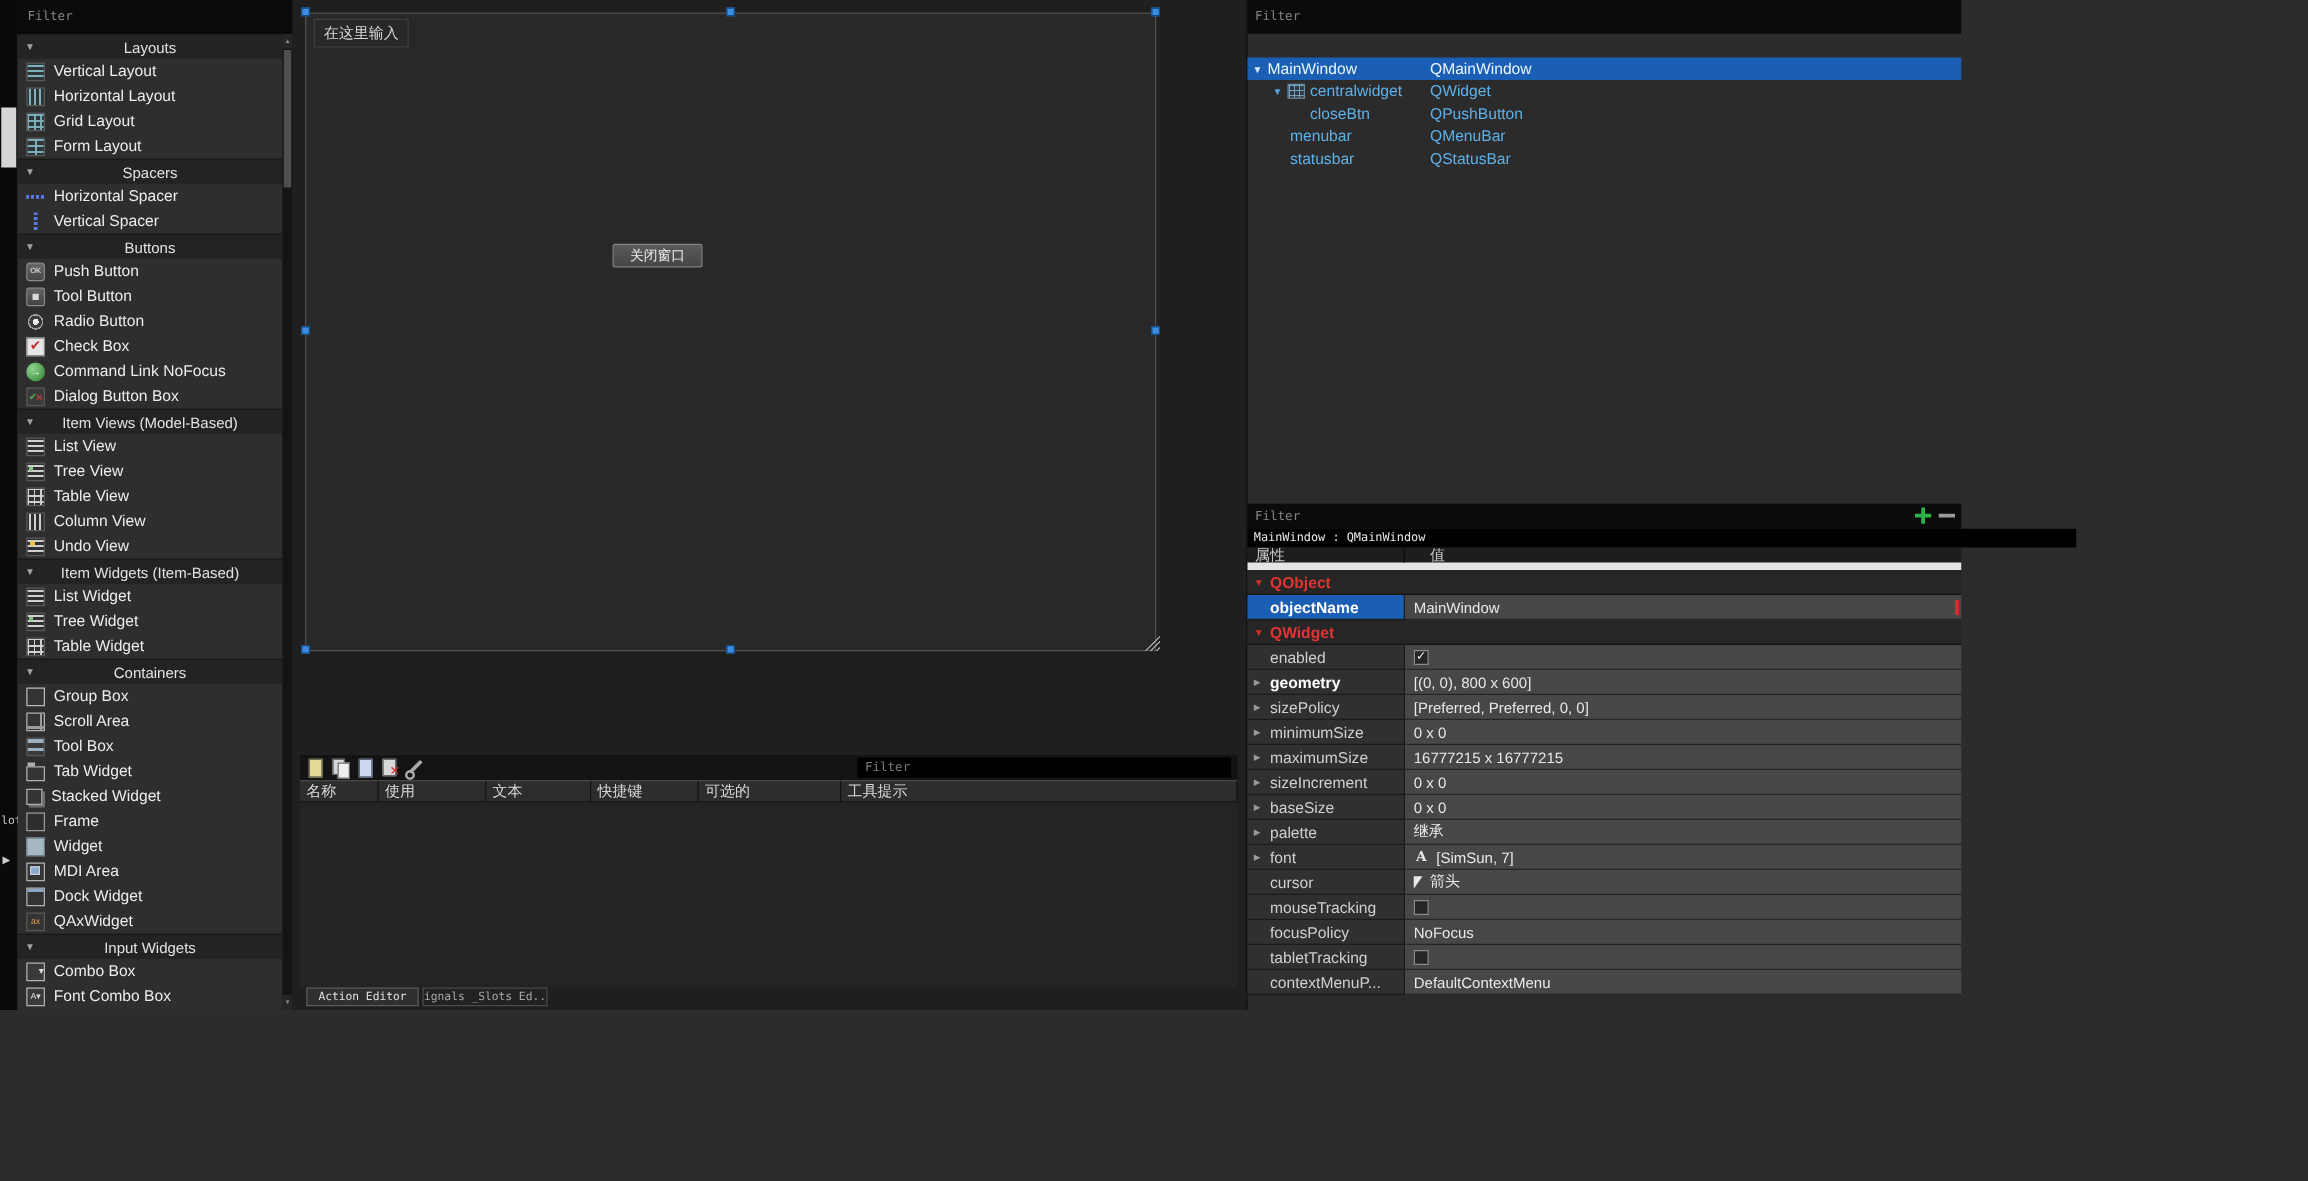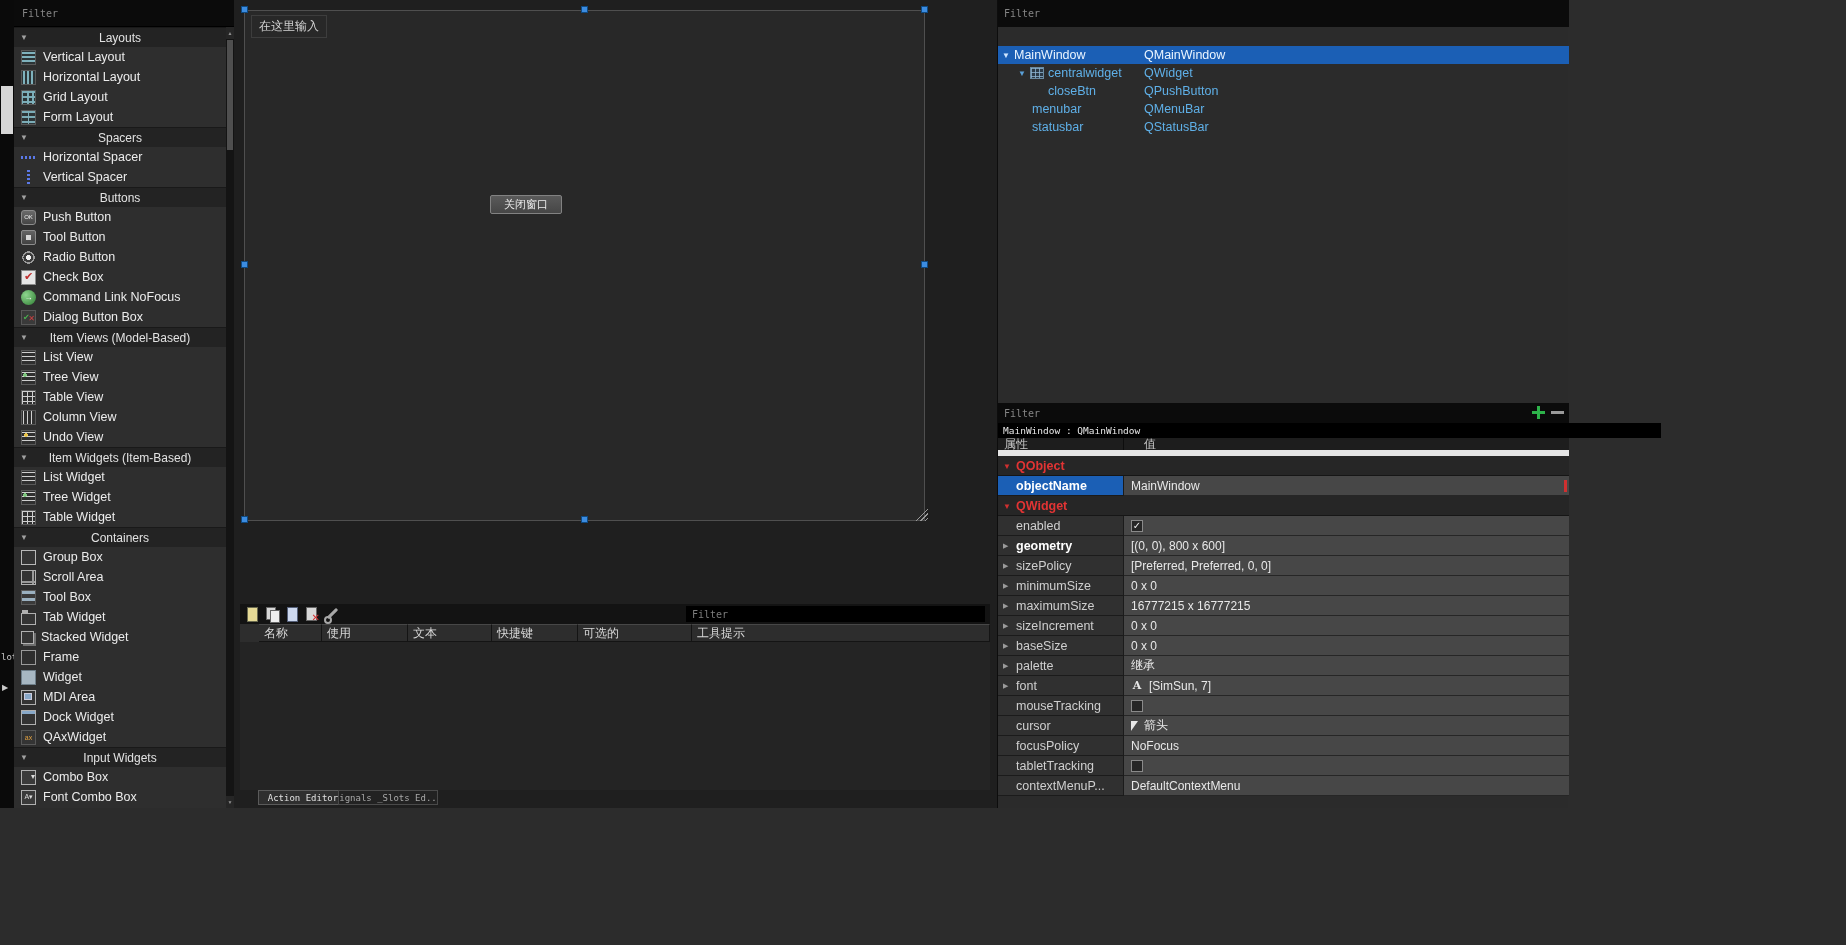--- a/index.html
+++ b/index.html
@@ -113,21 +113,21 @@
   .configure-icon::after{content:"";position:absolute;left:0;top:10px;width:4px;height:4px;border:2px solid #a8a8a8;border-radius:50%}
   .ae-filter{position:absolute;left:446px;top:2px;width:299px;height:16px;background:#000;
     display:flex;align-items:center;padding-left:6px;font:10px "DejaVu Sans Mono",monospace;color:#7c7c7c}
   .ae-header{position:absolute;left:0;top:20px;width:750px;height:18px;display:flex;background:#2d2d2d}
   .ae-hcell{height:18px;border-top:1px solid #474747;border-bottom:1px solid #141414;border-right:1px solid #141414;
     display:flex;align-items:center;padding-left:5px;font-size:12px;color:#d8d8d8;white-space:nowrap;overflow:hidden}
   .ae-body{position:absolute;left:0;top:38px;width:750px;height:148px;background:#242424}
   .ae-tabs{position:absolute;left:0;top:186px;width:750px;height:15px}
   .ae-tab{position:absolute;top:0;height:15px;display:flex;align-items:center;justify-content:center;
     font:9px "DejaVu Sans Mono",monospace;border:1px solid #5a5a5a;white-space:nowrap;overflow:hidden;padding:0 4px}
-  .ae-tab.active{left:18px;width:90px;background:#2f2f2f;color:#e0e0e0}
+  .ae-tab.active{left:5px;width:90px;background:#2f2f2f;color:#e0e0e0}
   .ae-tab.inactive{left:98px;width:100px;background:#222;color:#a8a8a8;border-color:#4a4a4a}
 
   
   .oi{position:absolute;left:997px;top:0;width:571px;height:403px;background:#2b2b2b;border-left:1px solid #0d0d0d}
   .oi-filter{position:absolute;left:0;top:0;width:571px;height:27px;background:#0b0b0b;
     display:flex;align-items:center;padding-left:6px;font:10px "DejaVu Sans Mono",monospace;color:#858585}
   .oi-header{position:absolute;left:0;top:27px;width:571px;height:19px;display:flex;background:#1d1d1d;border-bottom:1px solid #0d0d0d}
   .oi-hcell{display:flex;align-items:center;padding-left:6px;font-size:12px;color:#c8c8c8;border-right:1px solid #0d0d0d}
   .oi-rows{position:absolute;left:0;top:46px;width:571px;height:357px}
   .oi-row{height:18px;display:flex;align-items:center;font-size:12.5px}
@@ -376,21 +376,21 @@
               <span class="ae-icon copy-action-icon"></span>
               <span class="ae-icon paste-action-icon"></span>
               <span class="ae-icon delete-action-icon"></span>
               <span class="ae-icon configure-icon"></span>
             </div>
           <div class="ae-filter">
             <span>Filter</span>
           </div>
         </div>
         <div class="ae-header" id="ae-header">
-            <div class="ae-hcell" style="width: 63px; flex: 0 0 63px; margin-left: 19px;">名称</div>
+            <div class="ae-hcell" style="width: 63px; flex: 0 0 63px;">名称</div>
             <div class="ae-hcell" style="width: 86px; flex: 0 0 86px;">使用</div>
             <div class="ae-hcell" style="width: 84px; flex: 0 0 84px;">文本</div>
             <div class="ae-hcell" style="width: 86px; flex: 0 0 86px;">快捷键</div>
             <div class="ae-hcell" style="width: 114px; flex: 0 0 114px;">可选的</div>
             <div class="ae-hcell" style="flex: 1 1 0%;">工具提示</div>
           </div>
         <div class="ae-body"></div>
         <div class="ae-tabs" id="ae-tabs">
             <div class="ae-tab active">Action Editor</div>
             <div class="ae-tab inactive">Signals _Slots Ed...</div>
@@ -546,37 +546,37 @@
               <span class="pe-parrow">▶</span>
               <span>font</span>
             </div>
             <div class="pe-value">
               <span class="pe-vicon font-icon">A</span>
               <span>[SimSun, 7]</span>
             </div>
           </div>
           <div class="pe-row pe-prop">
             <div class="pe-name">
-              <span>mouseTracking</span>
-            </div>
-            <div class="pe-value">
-              <span class="pe-check"></span>
-            </div>
-          </div>
-          <div class="pe-row pe-prop">
-            <div class="pe-name">
               <span>cursor</span>
             </div>
             <div class="pe-value">
               <span class="pe-vicon cursor-icon"></span>
               <span>箭头</span>
             </div>
           </div>
           <div class="pe-row pe-prop">
             <div class="pe-name">
+              <span>mouseTracking</span>
+            </div>
+            <div class="pe-value">
+              <span class="pe-check"></span>
+            </div>
+          </div>
+          <div class="pe-row pe-prop">
+            <div class="pe-name">
               <span>focusPolicy</span>
             </div>
             <div class="pe-value">
               <span>NoFocus</span>
             </div>
           </div>
           <div class="pe-row pe-prop">
             <div class="pe-name">
               <span>tabletTracking</span>
             </div>

